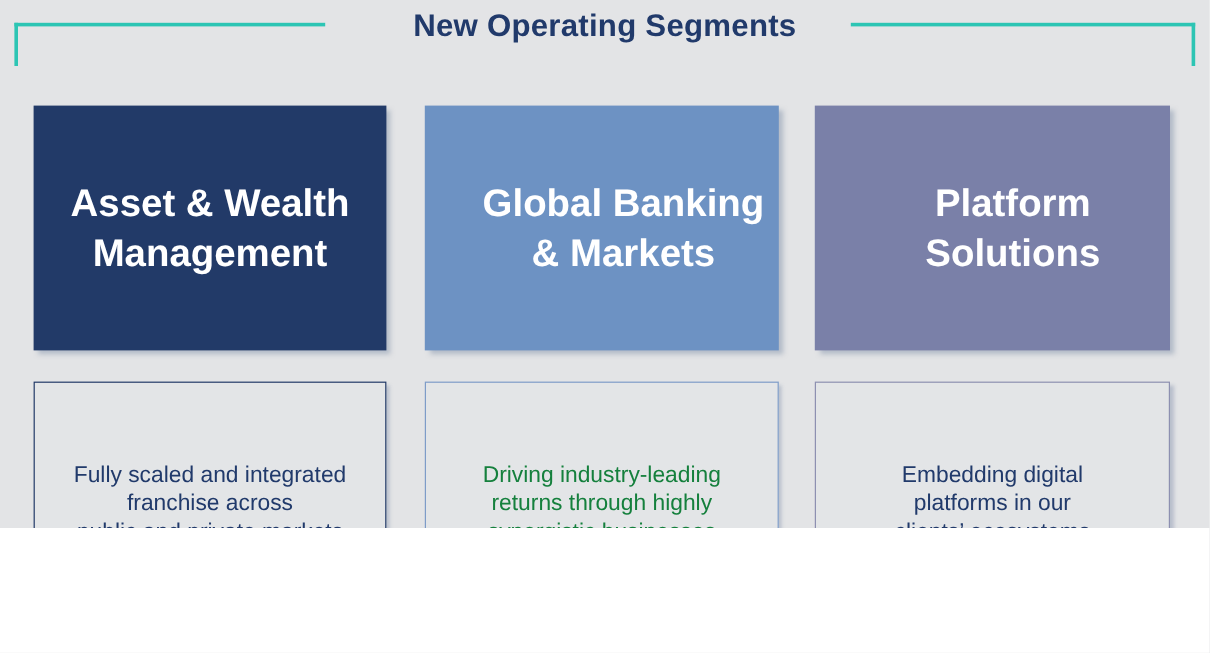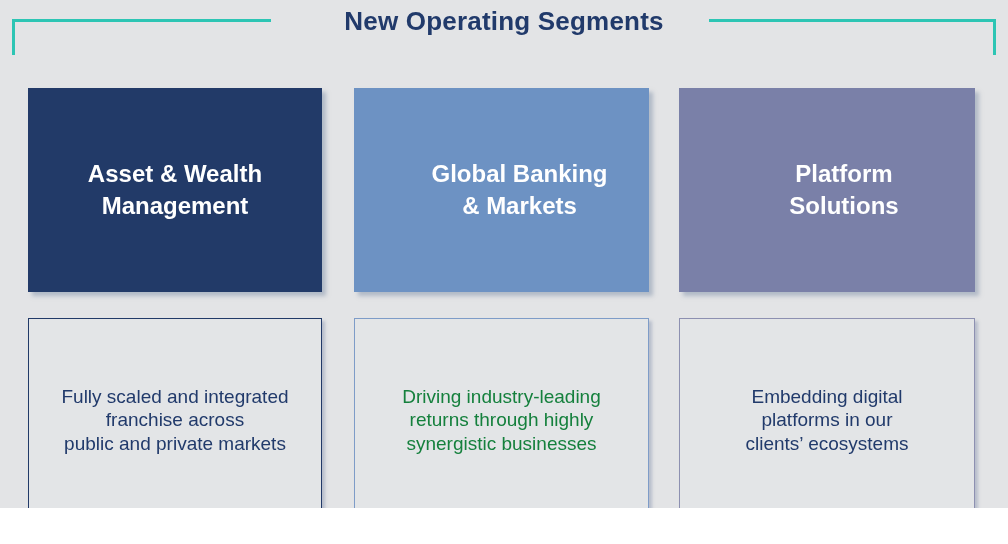--- a/index.html
+++ b/index.html
@@ -1,19 +1,19 @@
 <!DOCTYPE html>
 <html><head>
 <meta charset="utf-8">
 <style>
   html,body{margin:0;padding:0;}
   body{font-family:"Liberation Sans", sans-serif;}
   .slide{
     position:relative;
-    width:1008px;height:508px;
+    width:1008px;height:440px;
     overflow:hidden;
     background:#E3E4E6;
   }
   
   .title{
     position:absolute;
     top:6px;left:0;width:100%;
     text-align:center;
     font-size:26px;
     font-weight:bold;
@@ -43,21 +43,21 @@
   
   .seg-header{
     position:absolute;
     top:88px;height:204px;
     left:0;right:0;
     display:flex;align-items:center;justify-content:center;
     text-align:center;
     box-shadow:4px 4px 4px rgba(130,145,170,0.5);
   }
   .seg-title{
-    font-size:24px;
+    font-size:32px;
     font-weight:bold;
     line-height:1.32;
     white-space:pre-line;
     margin:0;
   }
   
   .seg-desc{
     position:absolute;
     top:318px;height:204px;
     left:0;right:0;

